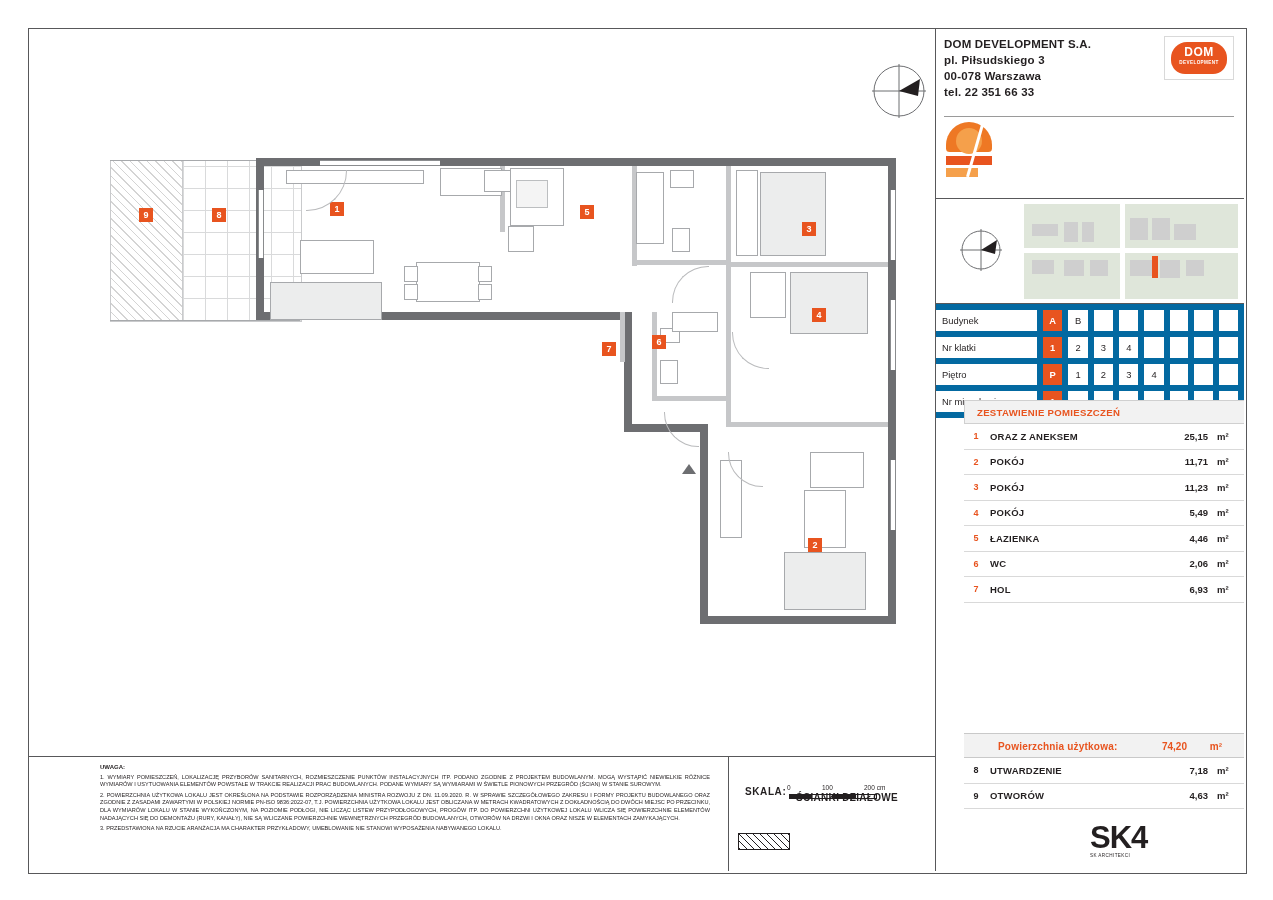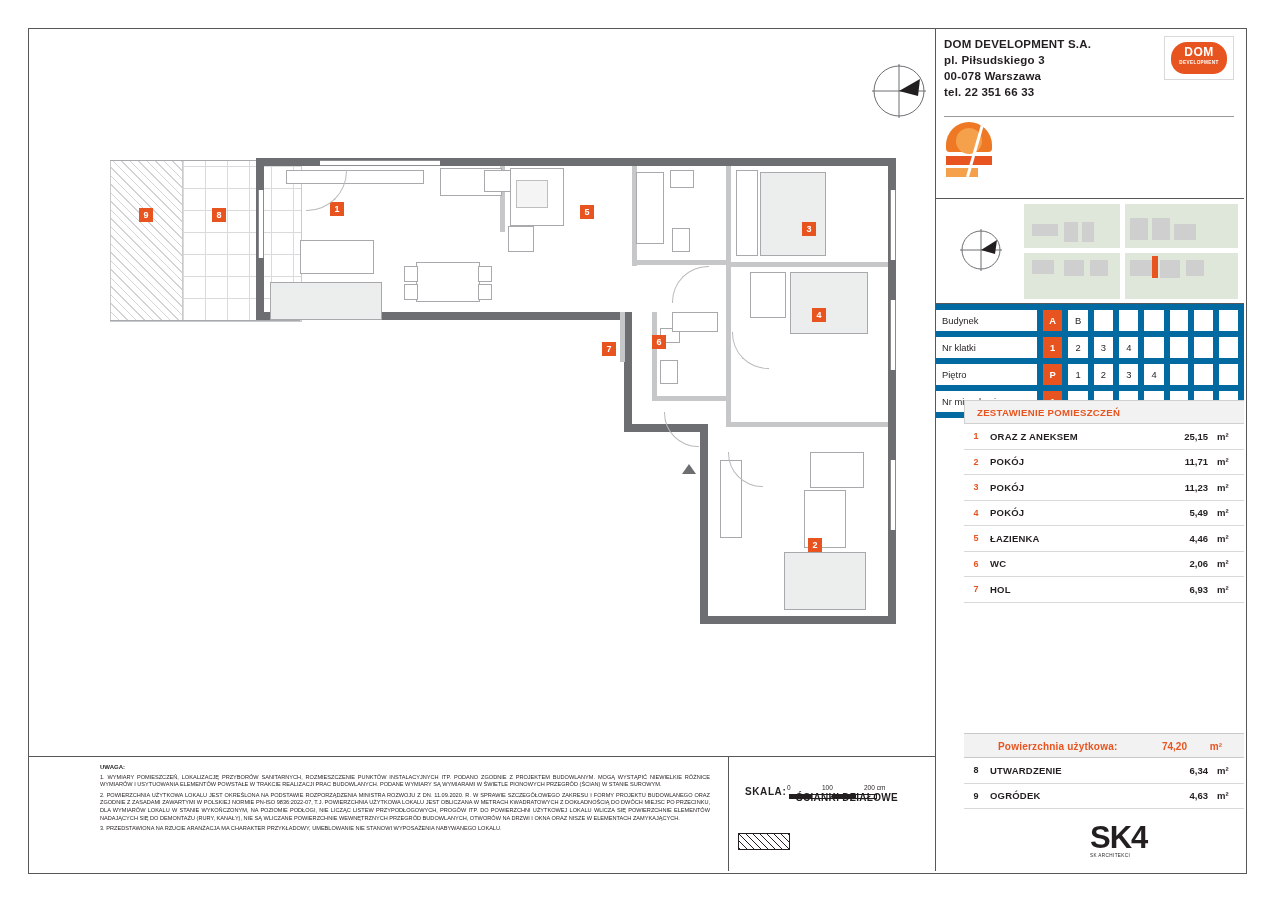--- a/index.html
+++ b/index.html
@@ -387,26 +387,26 @@
     <div class="v">74,20</div>
     <div class="u">m²</div>
   </div>
 
   <div class="extras">
     <table>
       <tbody>
         <tr>
           <td class="num">8</td>
           <td class="nm">UTWARDZENIE</td>
-          <td class="ar">6,34</td>
+          <td class="ar">7,18</td>
           <td class="un">m²</td>
         </tr>
         <tr>
           <td class="num">9</td>
-          <td class="nm">OGRÓDEK</td>
+          <td class="nm">OTWORÓW</td>
           <td class="ar">4,63</td>
           <td class="un">m²</td>
         </tr>
       </tbody>
     </table>
   </div>
 
   <div class="bottom-line"></div>
   <div class="vsep1"></div>
 

